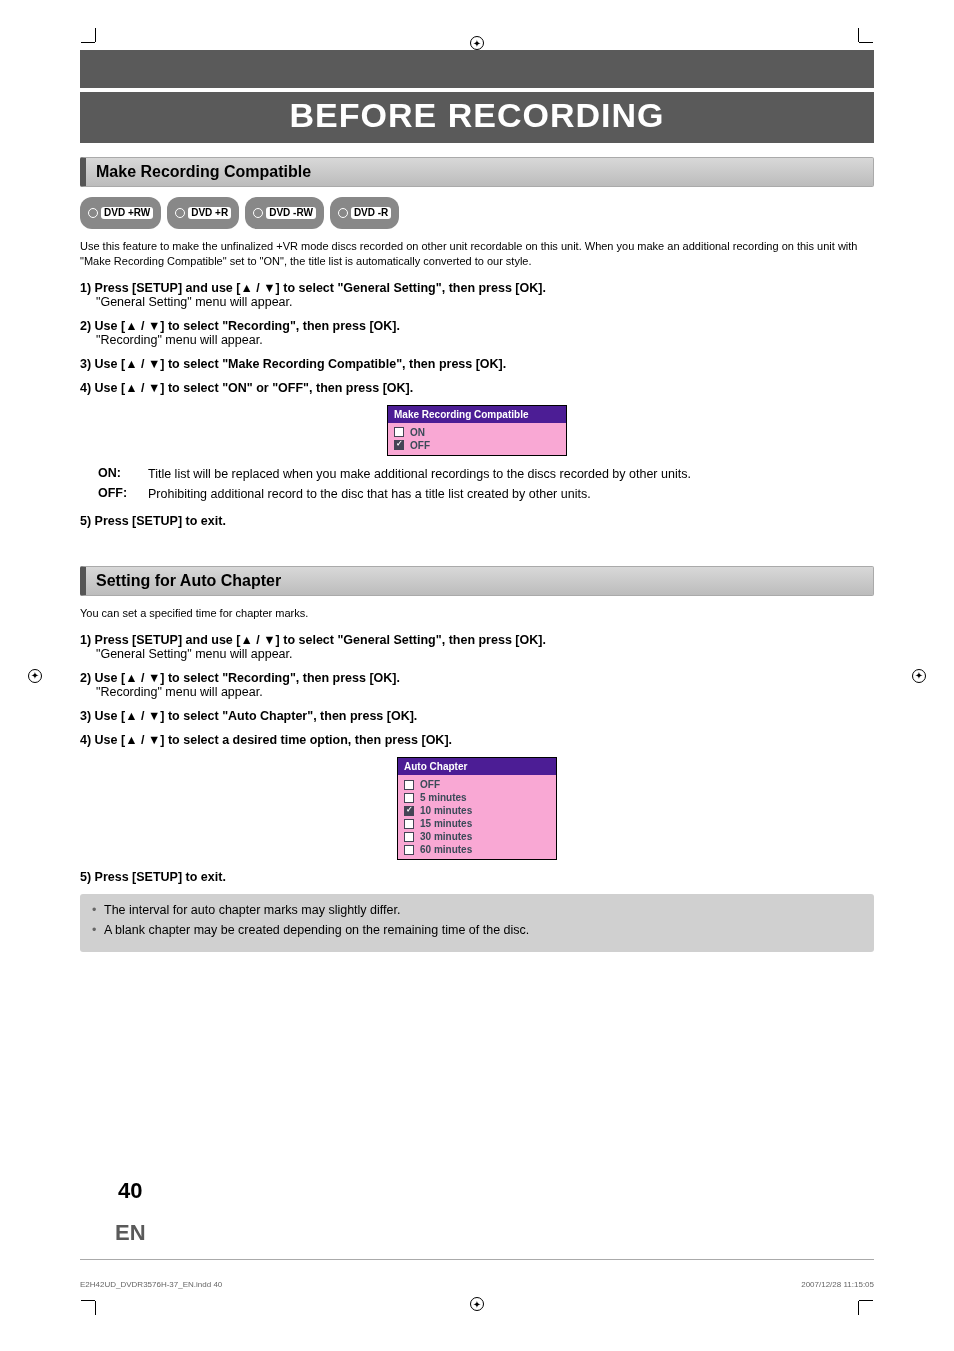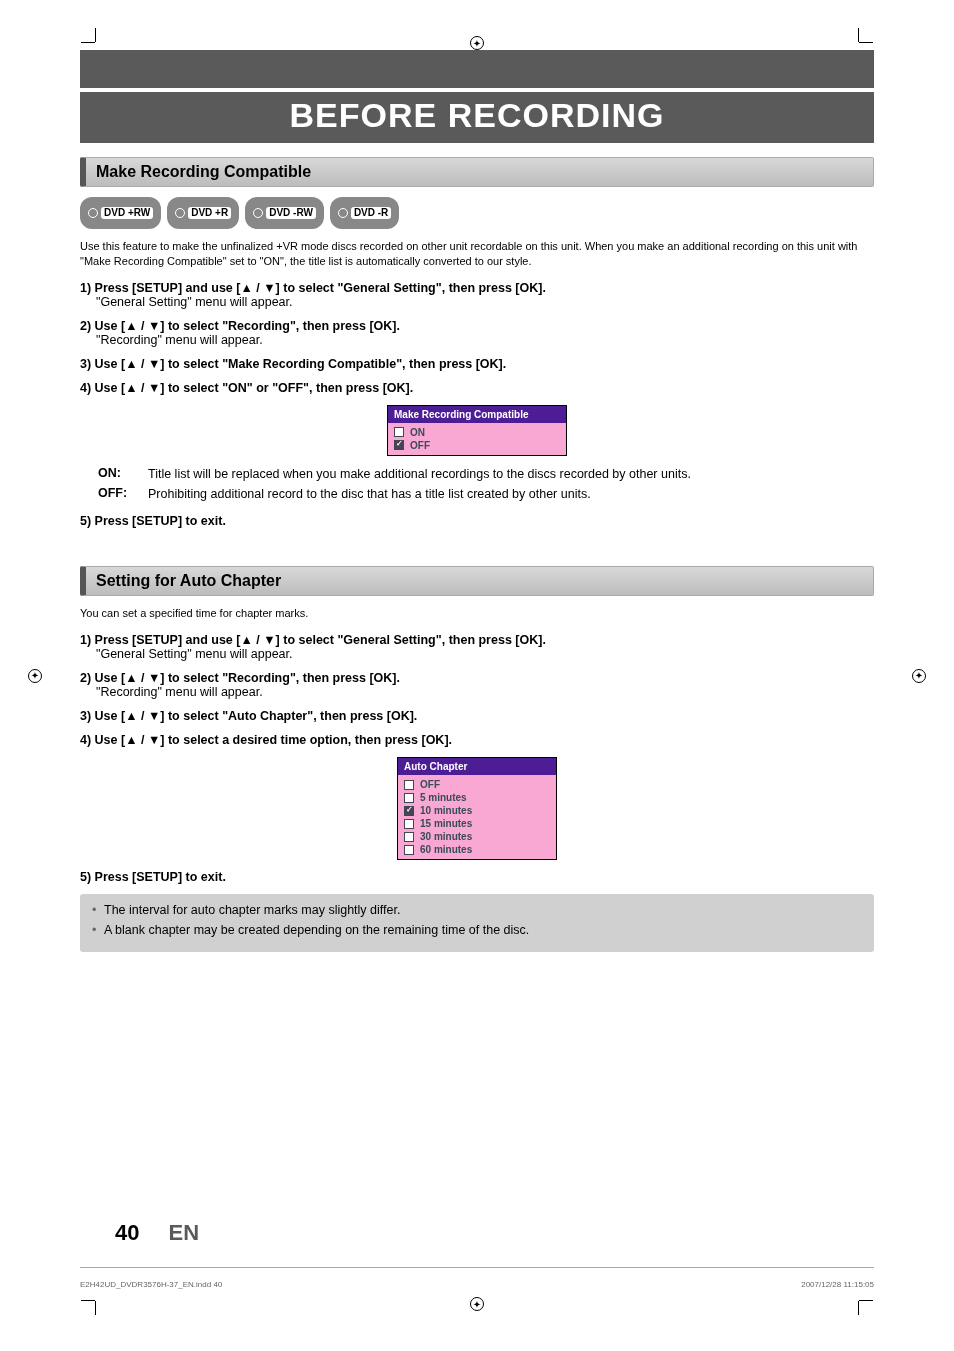--- a/index.html
+++ b/index.html
@@ -122,32 +122,32 @@
     margin-top: 10px;
   }
   .note-title { font-style: italic; font-weight: bold; font-size: 14px; margin-bottom: 4px; }
   .note-box ul { list-style: none; padding-left: 0; }
   .note-box li { font-size:12.5px; line-height:1.35; padding-left:12px; position:relative; margin-bottom:3px;}
   .note-box li::before { content:"•"; position:absolute; left:0; color:#666;}
   .page-num-row {
     position: absolute;
     bottom: 105px;
     left: 115px;
-    display:flex; align-items:center; gap:29px;
+    display:flex; align-items:center; gap:16px;flex-direction:column;
   }
   .page-num { font-size: 22px; font-weight:bold; }
   .page-lang { font-size: 22px; font-weight:bold; color:#5a5a5a;}
   .footer-line {
     position:absolute;
     bottom: 62px;
     left: 80px; right: 80px;
     border-top: 0.5px solid #aaa;
     display:flex; justify-content:space-between;
     font-size: 8px; color:#666;
-    padding-top:12px;
+    padding-top:20px;
   }
   .crop-corner {
     position:absolute; width: 24px; height: 24px;
   }
   .crop-corner::before { content:""; position:absolute; background:#000; width:1px; height:14px; }
   .crop-corner::after  { content:""; position:absolute; background:#000; height:1px; width:14px; }
   .crop-corner.c-tl { top: 42px; left: 95px; }
   .crop-corner.c-tl::before { left:0; top:-14px; }
   .crop-corner.c-tl::after  { left:-14px; top:0; }
   .crop-corner.c-tr { top: 42px; right: 95px; }

